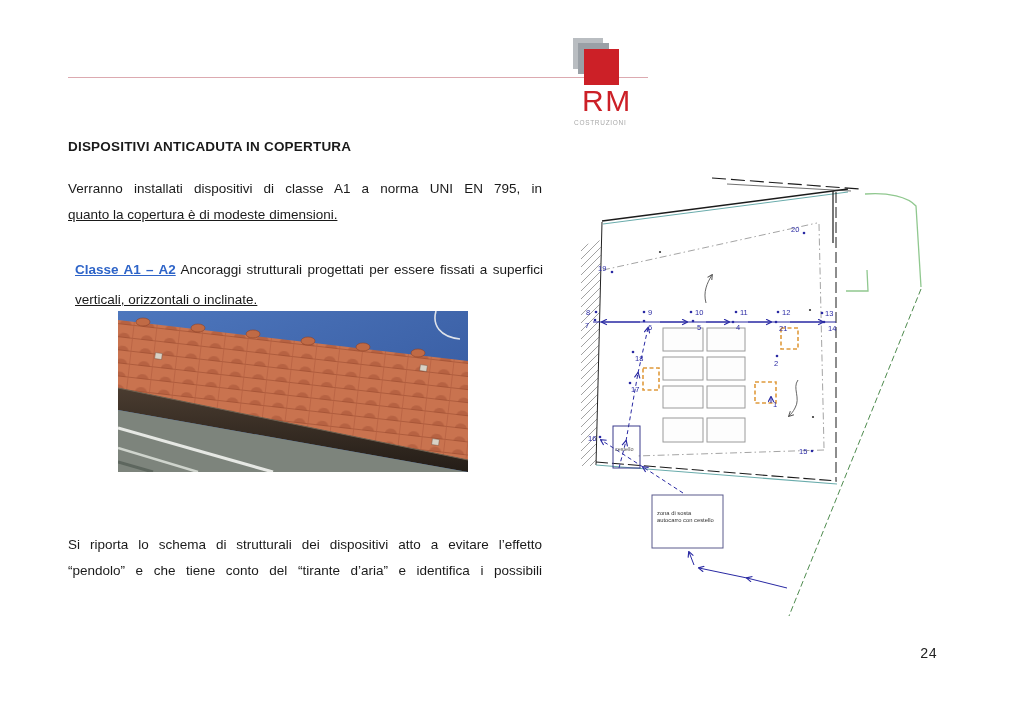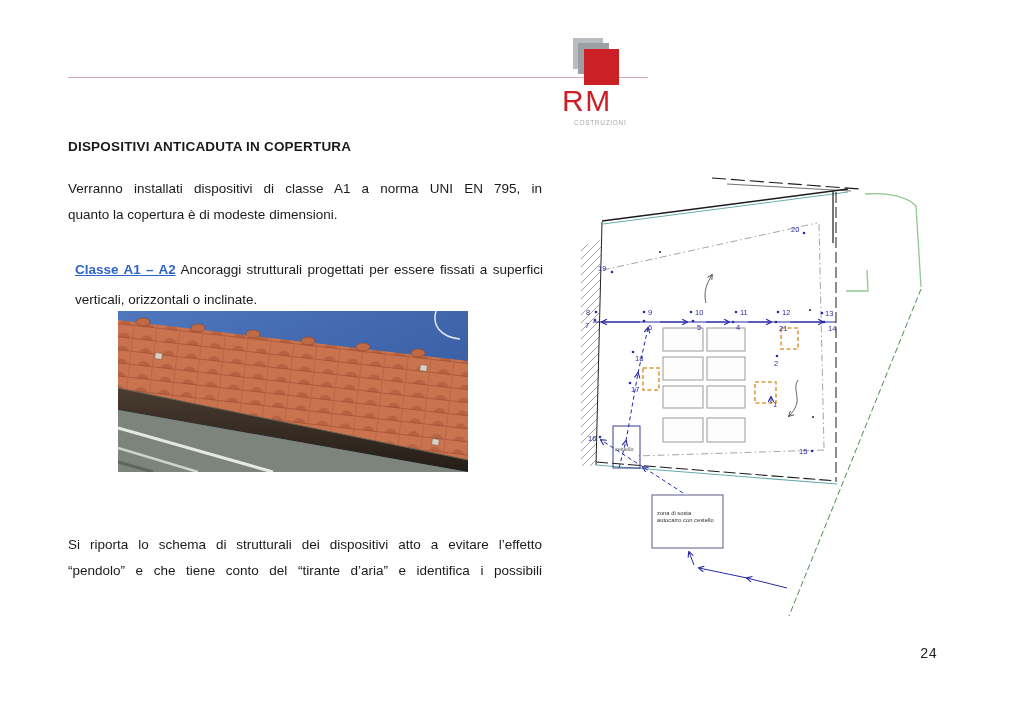--- a/index.html
+++ b/index.html
@@ -6,31 +6,31 @@
   .page{
     position:relative; width:1023px; height:723px; background:#ffffff;
     font-family:"Liberation Sans", sans-serif; color:#1a1a1a; overflow:hidden;
   }
   
   .header-rule{position:absolute; left:68px; top:77px; width:580px; height:1px; background:#dcaab0;}
   .logo-sq{position:absolute;}
   .sq-back{left:573px; top:38px; width:30px; height:31px; background:#b9bdc1; z-index:2;}
   .sq-mid {left:578px; top:43px; width:31px; height:31px; background:#9aa0a6; z-index:3;}
   .sq-front{left:584px; top:49px; width:35px; height:36px; background:#cc2027; z-index:4;}
-  .logo-rm{position:absolute; left:562px; top:86px; font-size:30px; line-height:30px;
+  .logo-rm{position:absolute; left:582px; top:86px; font-size:30px; line-height:30px;
     color:#cc2027; letter-spacing:1.5px; font-weight:400;}
   .logo-sub{position:absolute; left:574px; top:119px; font-size:6.5px; color:#a9a9a9; letter-spacing:0.7px;}
   
   .title{position:absolute; left:68px; top:139px; width:500px; font-size:13.5px; font-weight:bold; letter-spacing:0.2px;}
   .para{position:absolute; font-size:13.5px; line-height:26px; width:474px;}
   .p1{left:68px; top:176px;}
   .classe{left:75px; top:255px; width:468px; line-height:30px;}
   .p2{left:68px; top:532px;}
   .jline{text-align:justify; text-align-last:justify;}
-  .lline{text-align:left;}
+  .lline{text-align:left;text-decoration:underline;}
   .blue-bold{color:#2e64c8; font-weight:bold;text-decoration:underline;}
   
   .photo{position:absolute; left:118px; top:311px; width:350px; height:161px;}
   
   .diagram{position:absolute; left:578px; top:165px; width:360px; height:460px;}
   
   .pagenum{position:absolute; left:920px; top:646px; font-family:Liberation Mono, monospace; font-size:14px; color:#222;}
 </style>
 </head>
 <body>

